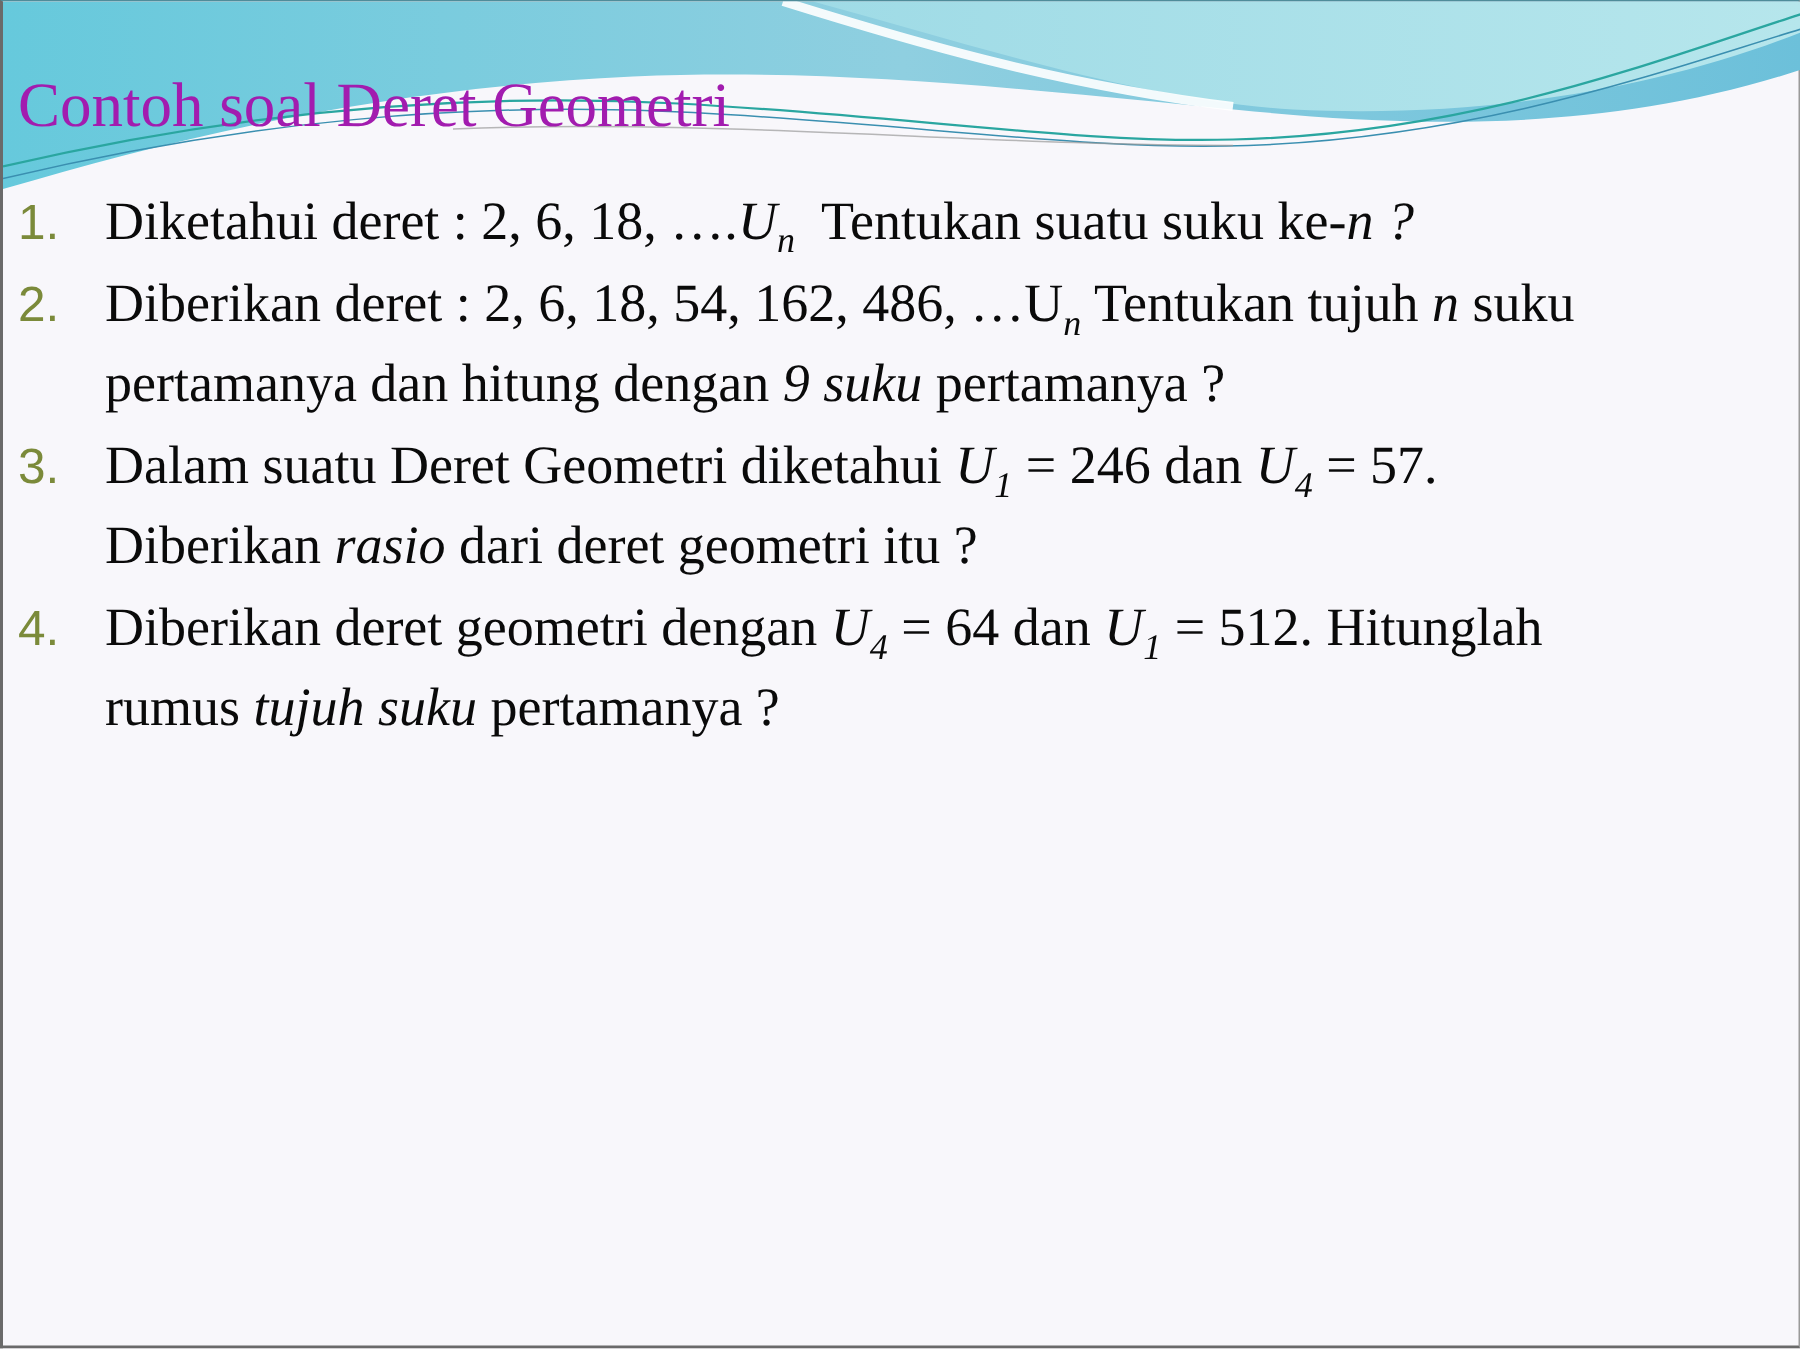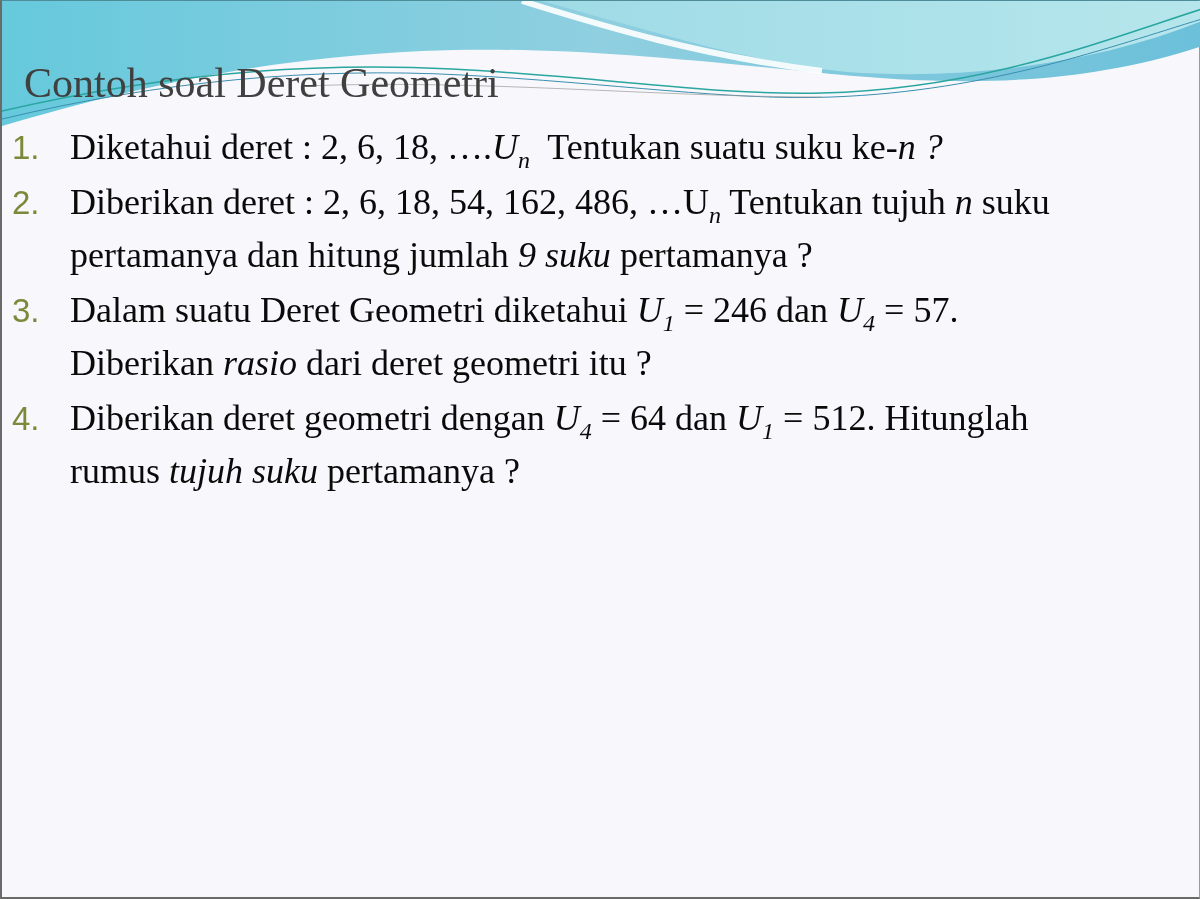--- a/index.html
+++ b/index.html
@@ -14,22 +14,22 @@
       background: #f8f7fb;
       box-sizing: border-box;
       border-left: 2px solid #6a6a6a;
       border-bottom: 2px solid #6a6a6a;
       border-right: 1px solid #9a9a9a;
       border-top: 1px solid #4f8c9a;
     }
     .deco { position: absolute; left: 0; top: 0; width: 1200px; height: 140px; }
     .title {
       position: absolute; left: 6px; top: 40px;
-      font-size: 42px; line-height: 52px; margin: 16px; font-weight: normal;
-      color: #404040;
+      font-size: 42px; line-height: 52px; margin: 4px; font-weight: normal;
+      color: #a21caf;
     }
     .items { position: absolute; left: 0; top: 120px; width: 1200px; }
     .item { position: relative; font-size: 36px; line-height: 53px; }
     .num {
       position: absolute; left: 10px; top: 0;
       color: #7b8a3a; font-family: "Liberation Sans", sans-serif; font-size: 33px;
     }
     .line { padding-left: 68px; white-space: nowrap; }
     .item + .item { margin-top: 2px; }
     i { font-style: italic; }
@@ -65,21 +65,21 @@
   <div class="items">
 
     <div class="item">
       <span class="num">1.</span>
       <div class="line"><span>Diketahui deret : 2, 6, 18, ….</span><i>U</i><sub><i>n</i></sub><span style="white-space:pre">  Tentukan suatu suku ke-</span><i>n ?</i></div>
     </div>
 
     <div class="item">
       <span class="num">2.</span>
       <div class="line"><span>Diberikan deret : 2, 6, 18, 54, 162, 486, …U</span><sub><i>n</i></sub><span style="white-space:pre"> Tentukan tujuh </span><i>n</i><span> suku</span></div>
-      <div class="line"><span style="white-space:pre">pertamanya dan hitung jumlah </span><i>9 suku</i><span style="white-space:pre"> pertamanya ?</span></div>
+      <div class="line"><span style="white-space:pre">pertamanya dan hitung dengan </span><i>9 suku</i><span style="white-space:pre"> pertamanya ?</span></div>
     </div>
 
     <div class="item">
       <span class="num">3.</span>
       <div class="line"><span style="white-space:pre">Dalam suatu Deret Geometri diketahui </span><i>U</i><sub><i>1</i></sub><span style="white-space:pre"> = 246 dan </span><i>U</i><sub><i>4</i></sub><span style="white-space:pre"> = 57.</span></div>
       <div class="line"><span style="white-space:pre">Diberikan </span><i>rasio</i><span style="white-space:pre"> dari deret geometri itu ?</span></div>
     </div>
 
     <div class="item">
       <span class="num">4.</span>

